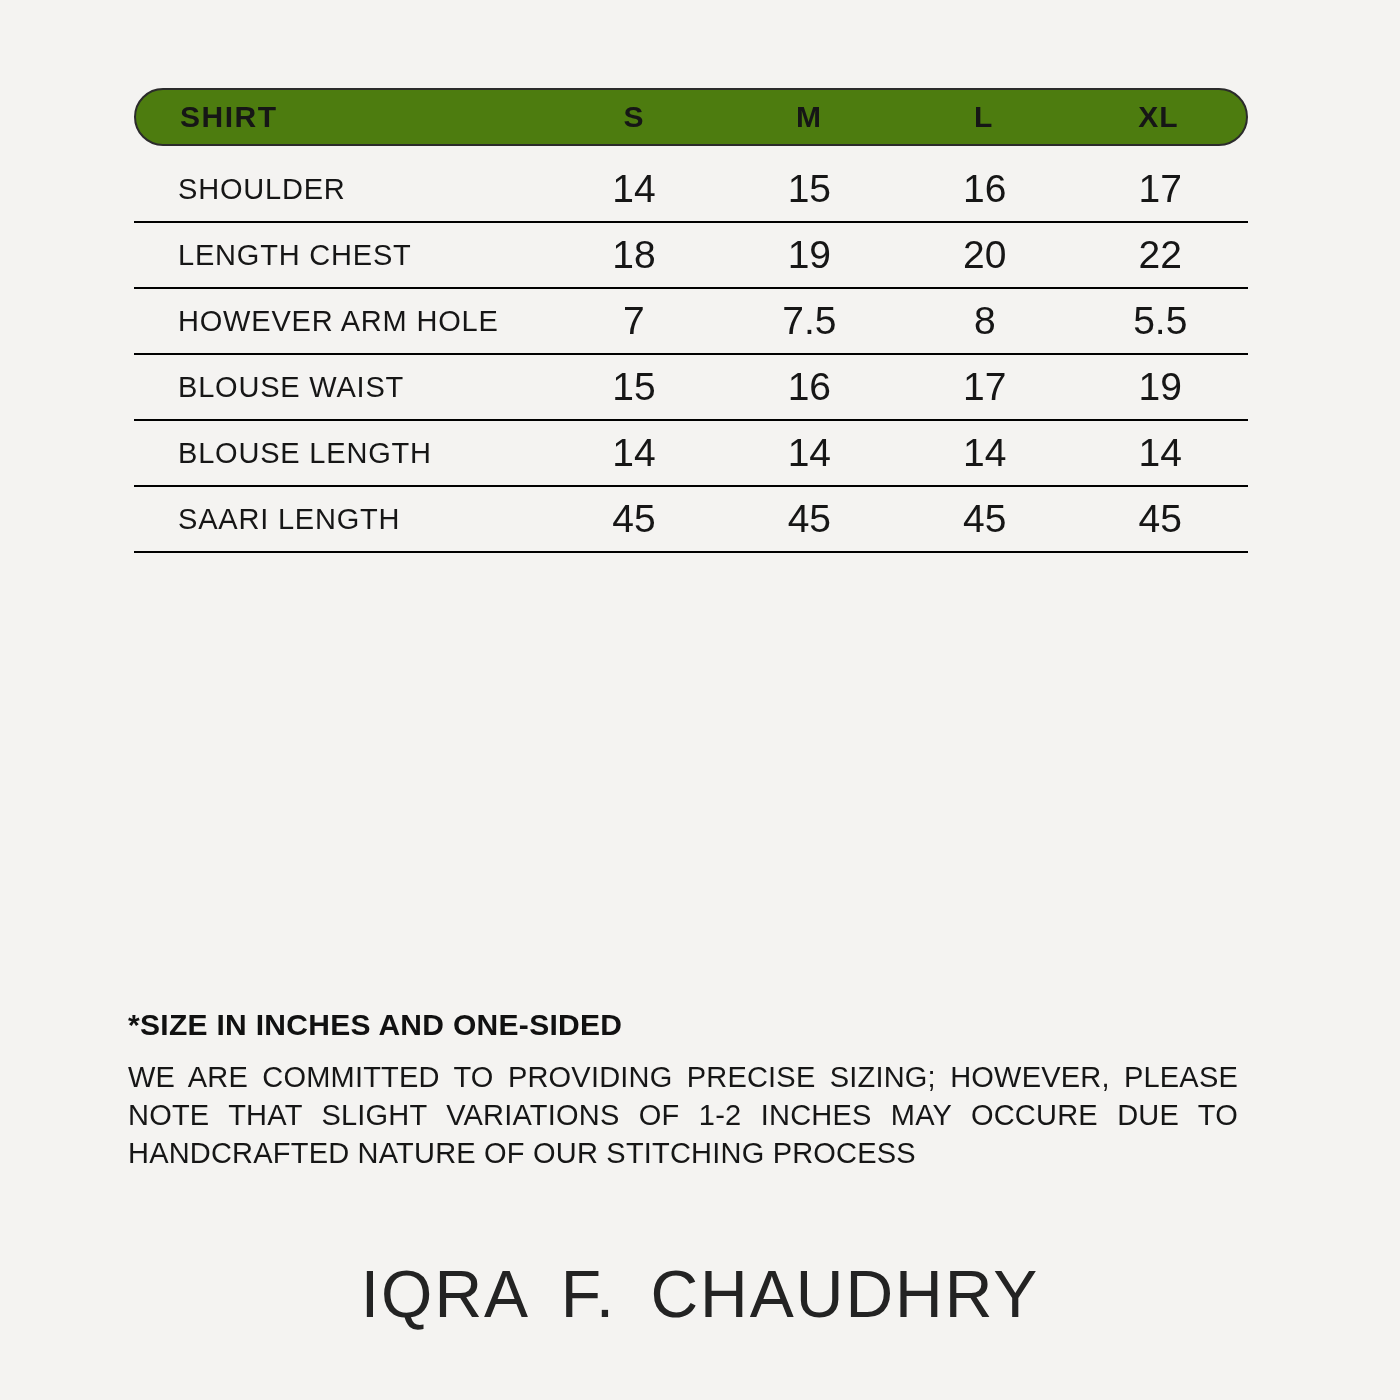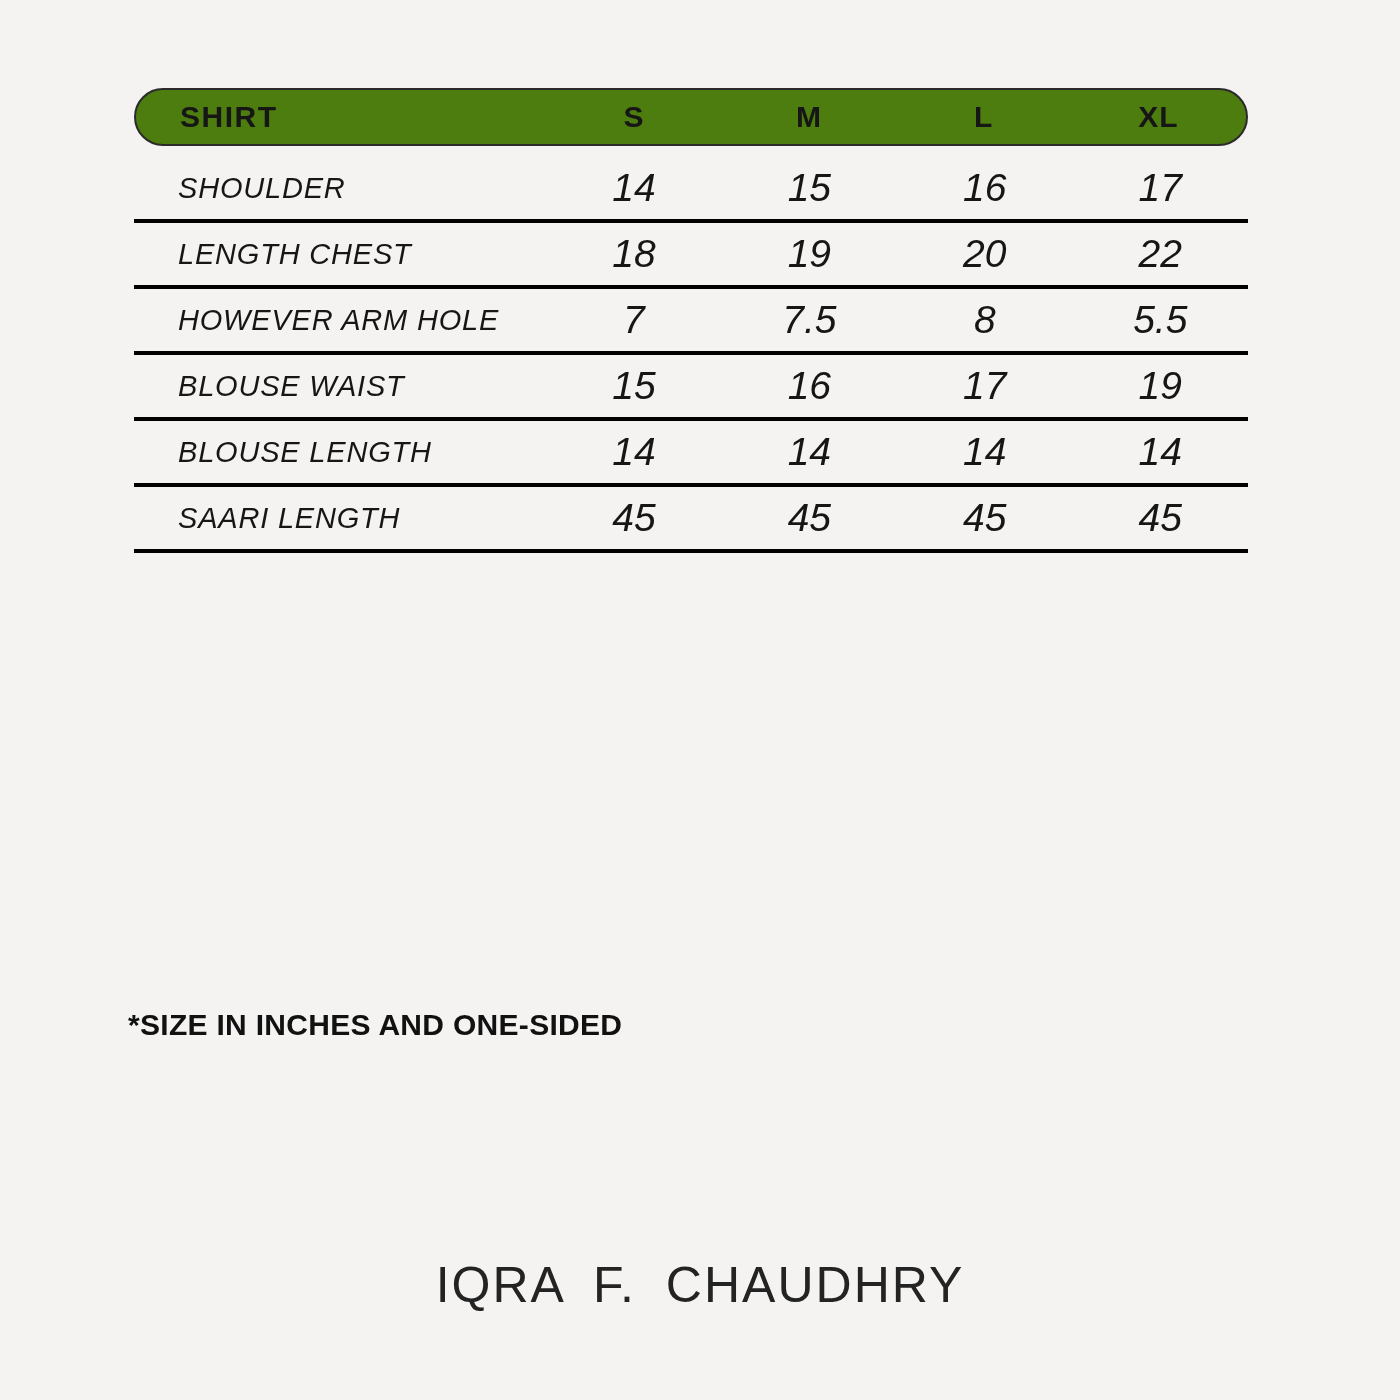--- a/index.html
+++ b/index.html
@@ -49,22 +49,21 @@
     white-space: nowrap;
   }
   .pill-header .cell-val {
     font-size: 30px;
     font-weight: 700;
     letter-spacing: 1px;
   }
   .rows { margin-top: 11px; }
   .body-row {
     height: 66px;
-    border-bottom: 4px solid #000000;
-    font-style: italic;
+    border-bottom: 2px solid #000000;
   }
 
   
   .notes {
     position: absolute;
     left: 128px;
     top: 1008px;
     width: 1110px;
   }
   .notes-title {
@@ -83,21 +82,21 @@
     color: #161616;
   }
 
   
   .brand {
     position: absolute;
     left: 0;
     top: 1256px;
     width: 100%;
     text-align: center;
-    font-size: 50px;
+    font-size: 66px;
     font-weight: 100;
     letter-spacing: 2px;
     word-spacing: 14px;
     color: #232323;
     white-space: nowrap;
   }
 </style>
 </head>
 <body>
 
@@ -159,15 +158,16 @@
       <div class="cell-val">45</div>
       <div class="cell-val">45</div>
       <div class="cell-val">45</div>
     </div>
 
   </div>
 </div>
 
 <div class="notes">
   <div class="notes-title">*SIZE IN INCHES AND ONE-SIDED</div>
+  <div class="notes-body">WE ARE COMMITTED TO PROVIDING PRECISE SIZING; HOWEVER, PLEASE NOTE THAT SLIGHT VARIATIONS OF 1-2 INCHES MAY OCCURE DUE TO HANDCRAFTED NATURE OF OUR STITCHING PROCESS</div>
 </div>
 
 <div class="brand">IQRA F. CHAUDHRY</div>
 
 </body></html>

